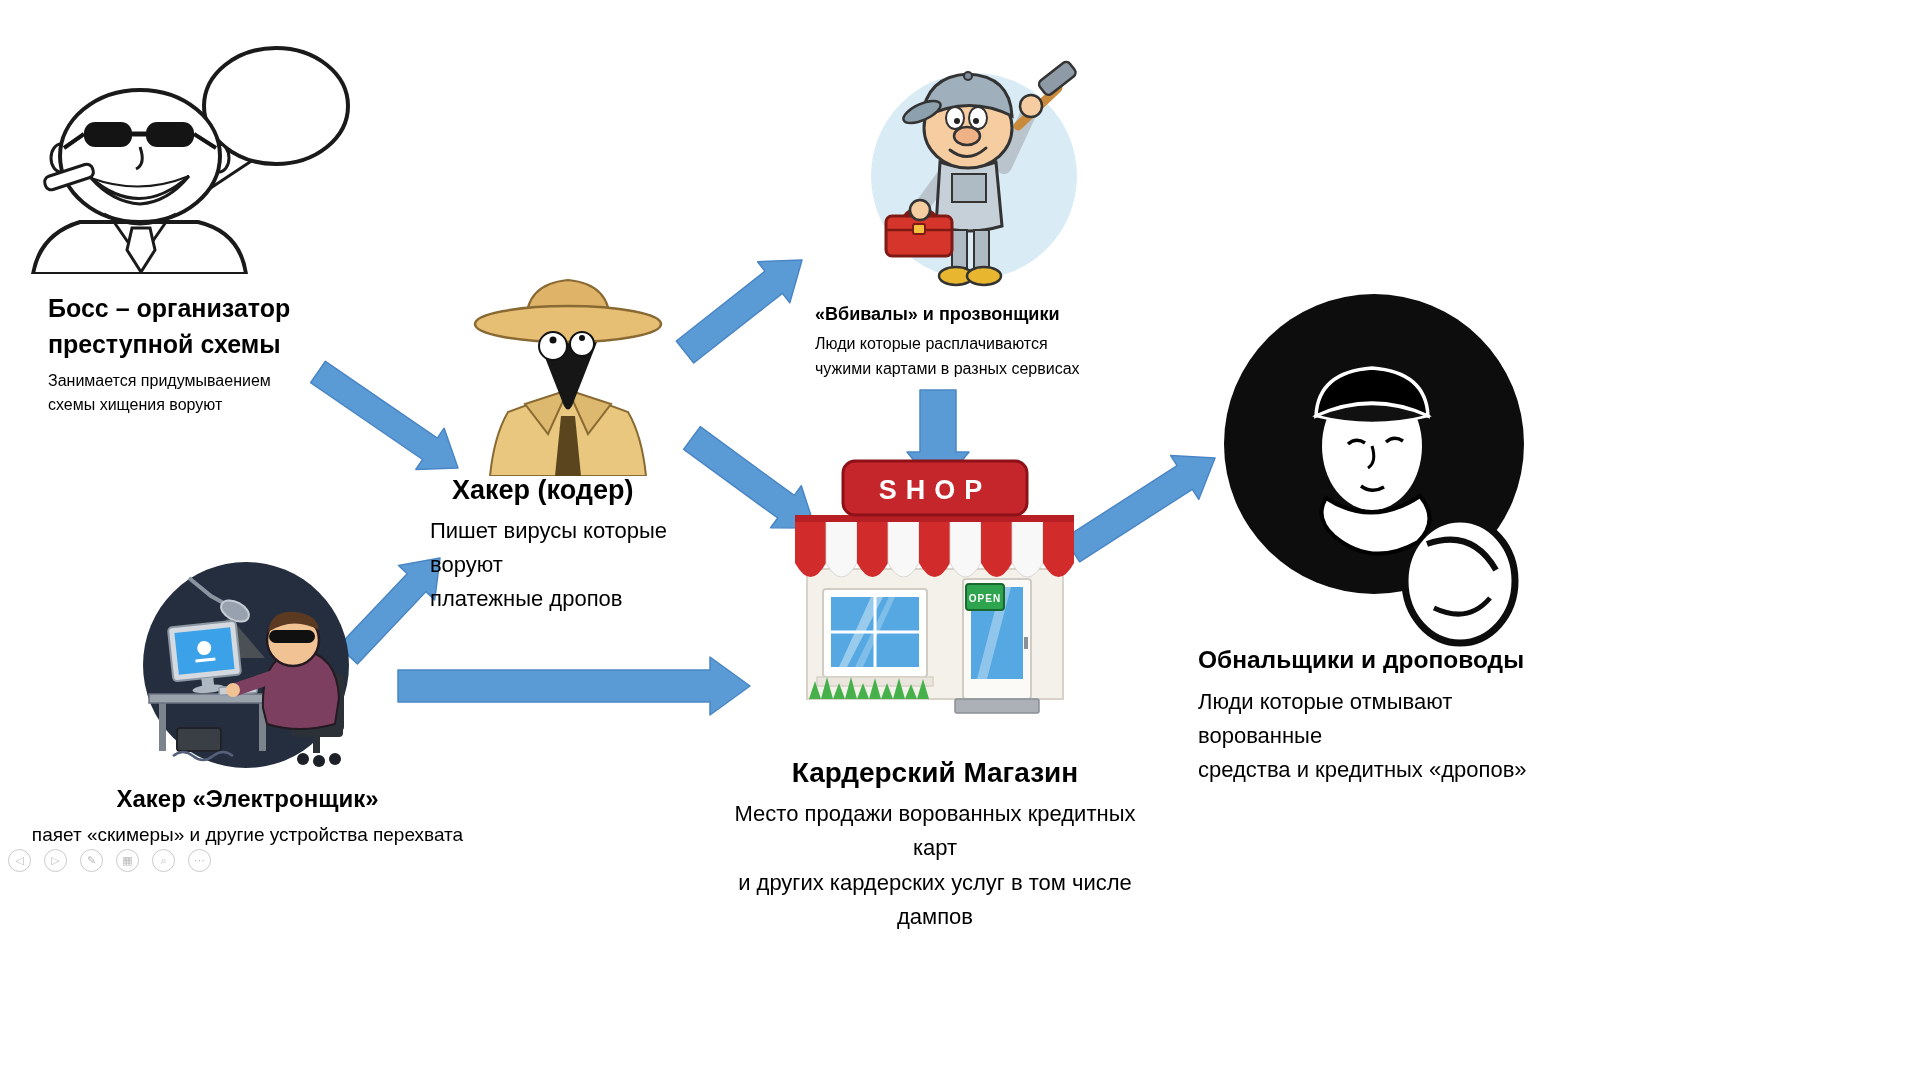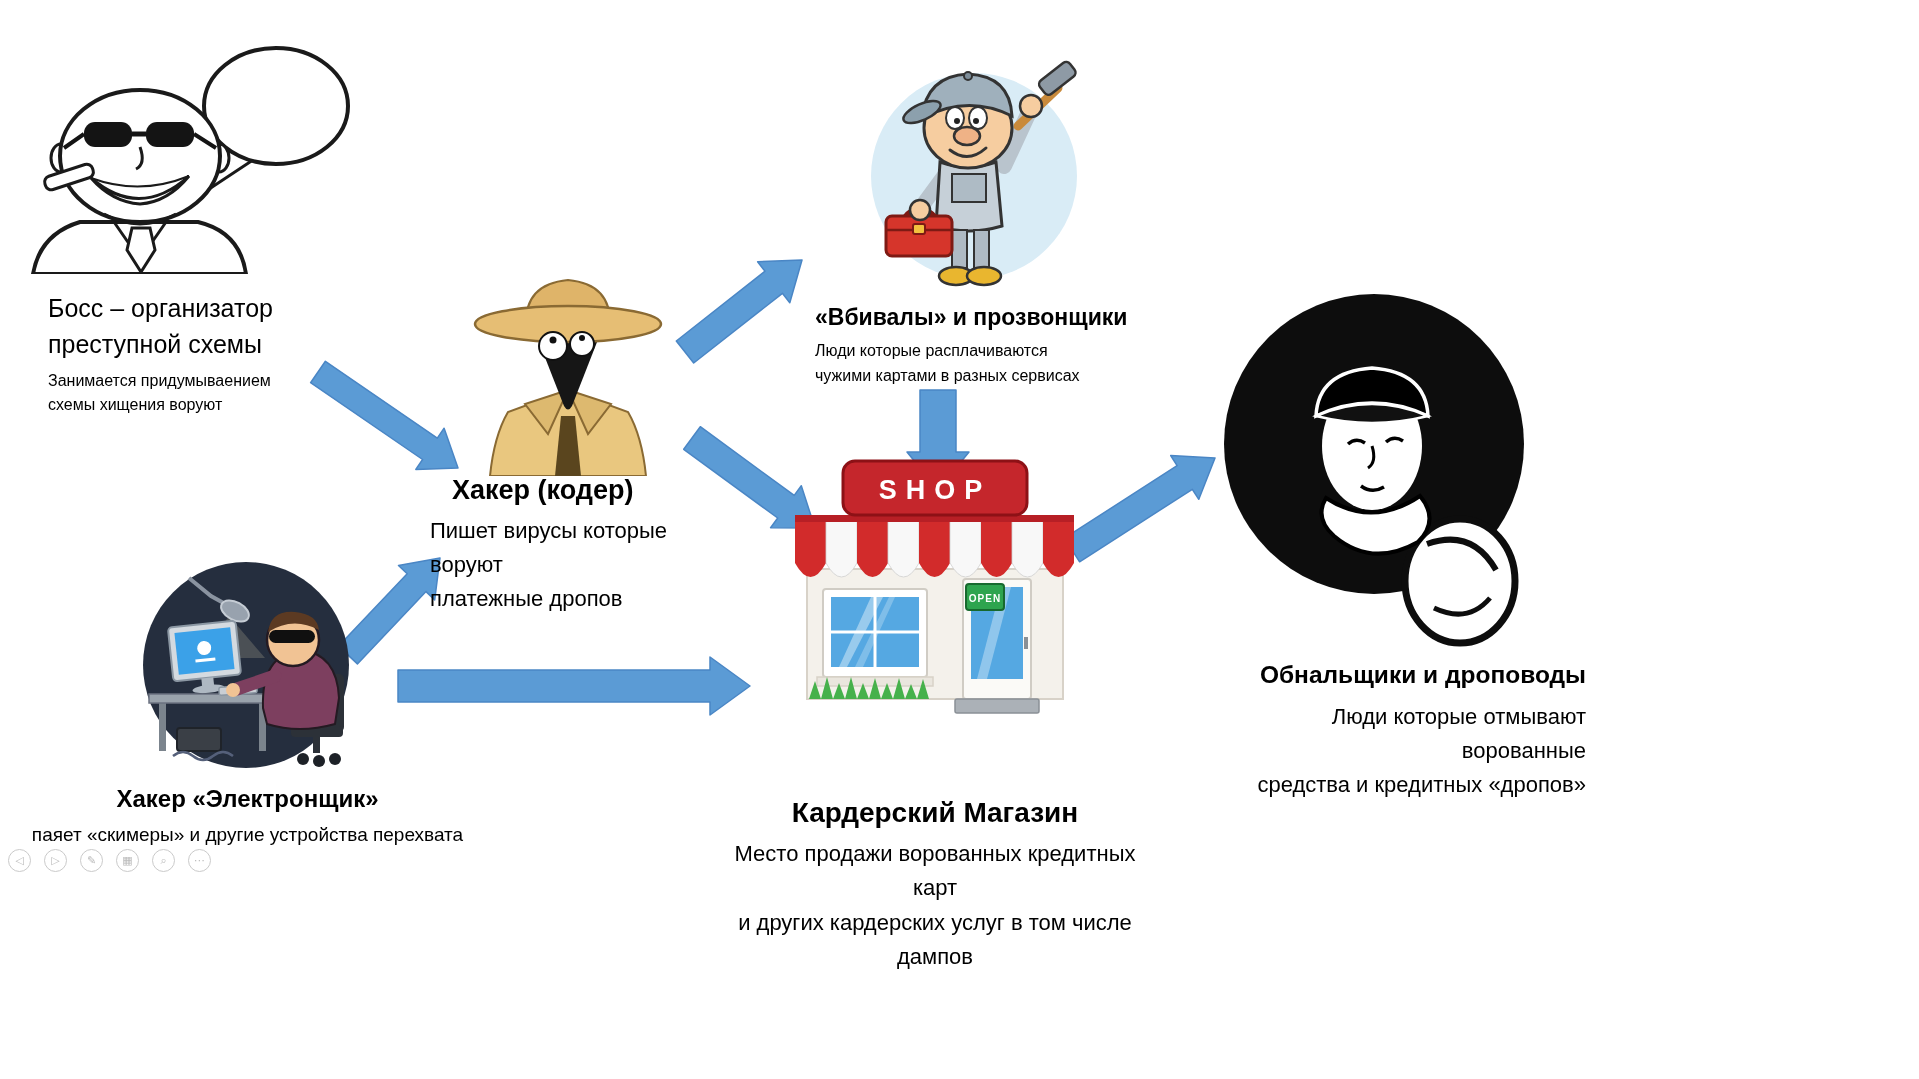--- a/index.html
+++ b/index.html
@@ -13,37 +13,37 @@
   .slide { position:relative; width:1919px; height:1079px; background:#fff; }
 
   .arrows { position:absolute; left:0; top:0; width:1919px; height:1079px; pointer-events:none; }
   .arrow { fill:#5B9BD5; stroke:#4A86C5; stroke-width:1.5; stroke-linejoin:round; }
 
   .fig { position:absolute; }
   .fig svg { display:block; width:100%; height:100%; }
 
   .txt { position:absolute; }
   .t-xl  { font-size:27px; font-weight:bold; line-height:1.3; }
-  .t-lg  { font-size:25px; font-weight:normal; line-height:1.45; }
-  .t-md  { font-size:23px; font-weight:bold; line-height:1.3; }
+  .t-lg  { font-size:25px; font-weight:bold; line-height:1.45; }
+  .t-md  { font-size:18px; font-weight:bold; line-height:1.3; }
   .d-md  { font-size:22px; line-height:1.55; }
   .d-sm  { font-size:16px; line-height:1.55; }
   .gap-sm { margin-top:6px; }
   .gap-md { margin-top:9px; }
 
   .boss-text        { left:48px;  top:290px;  width:330px; text-align:left; }
   .hacker-text      { left:430px; top:473px;  width:310px; text-align:left; }
   .hacker-text .t-xl{ padding-left:22px; }
   .vbivaly-text     { left:815px; top:303px;  width:350px; text-align:left; }
   .shop-text        { left:715px; top:755px;  width:440px; text-align:center; }
-  .shop-text .t-xl  { font-size:28px;margin-top:40px; }
+  .shop-text .t-xl  { font-size:28px; }
   .elec-text        { left:5px;   top:783px;  width:485px; text-align:center; }
   .elec-text .t-xl  { font-size:24px; }
   .elec-text .d-md  { font-size:19px; }
-  .drop-text        { left:1198px;top:659px;  width:370px; text-align:right;margin-left:18px; }
+  .drop-text        { left:1198px;top:644px;  width:370px; text-align:left; }
   .drop-text .t-xl  { font-size:24.5px; }
 
   .controls { position:absolute; left:8px; top:849px; display:flex; gap:13px; opacity:.6; }
   .ctl {
     width:23px; height:23px; border-radius:50%;
     border:1.5px solid #a6a6a6; background:rgba(255,255,255,.75);
     color:#8c8c8c; font-size:11px; line-height:1;
     display:flex; align-items:center; justify-content:center;
     cursor:pointer; font-family:inherit; padding:0;
   }

